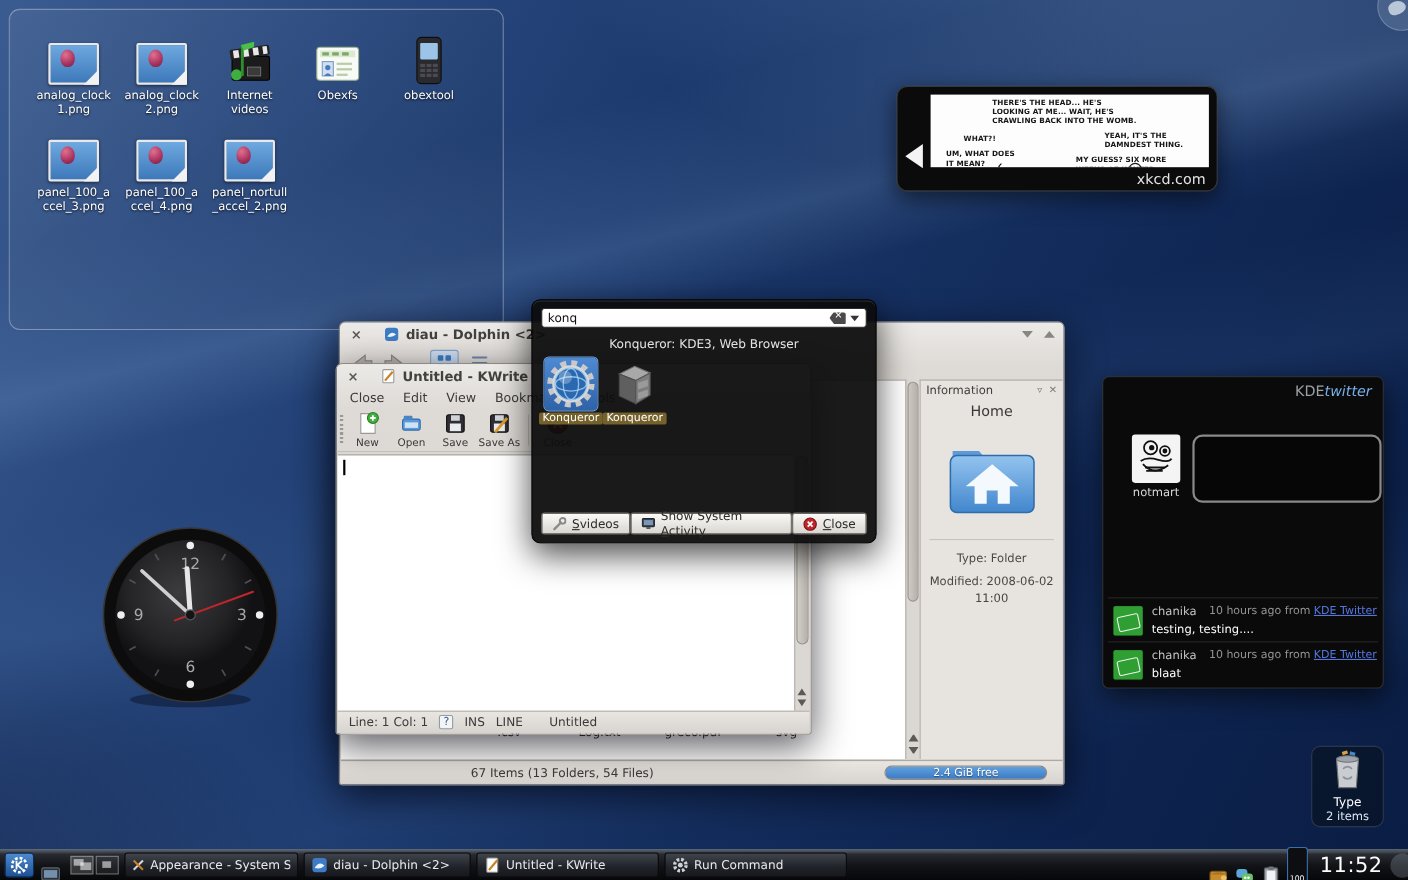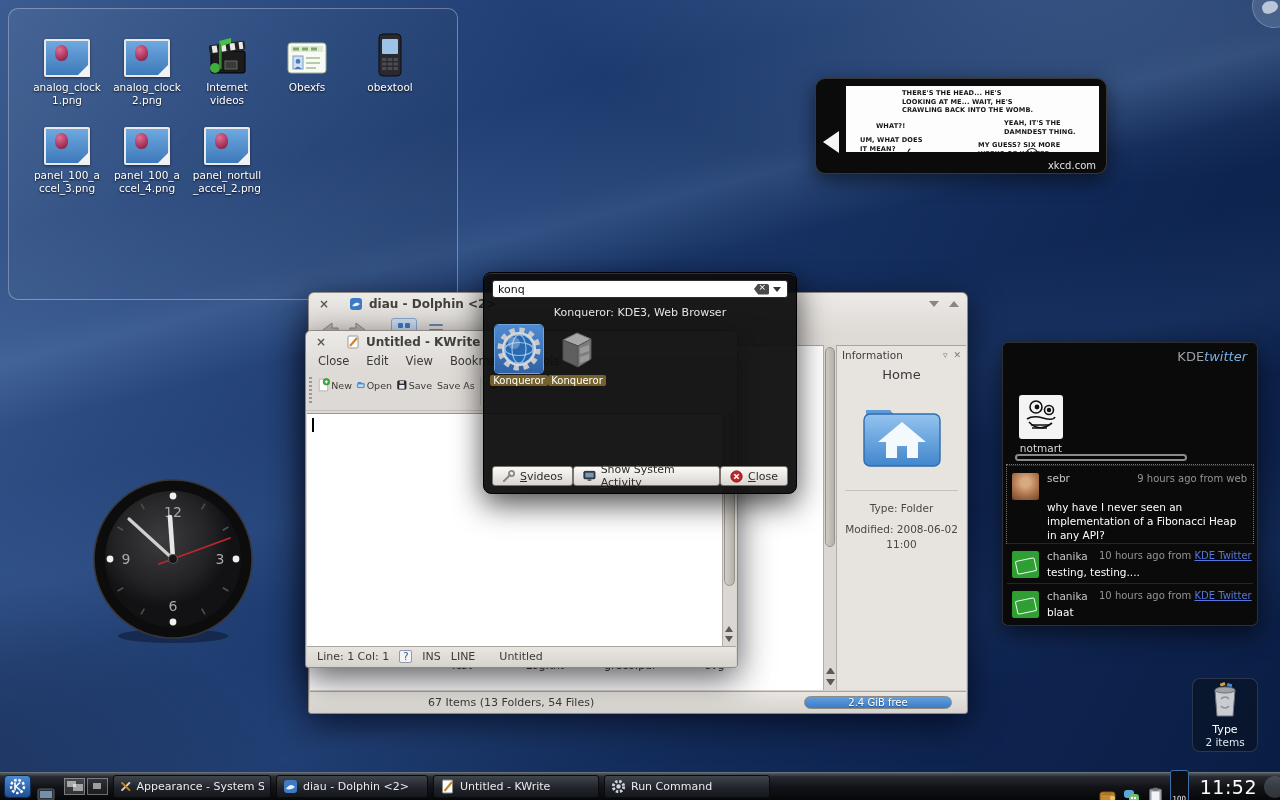--- a/index.html
+++ b/index.html
@@ -34,21 +34,21 @@
     background:radial-gradient(circle at 35% 30%, #e0718f, #a8325f 60%, #6d1e3c); }
   .thumb::after { content:""; position:absolute; right:-2px; bottom:-2px; border-style:solid;
     border-width:0 0 14px 14px; border-color:transparent transparent #f2f2f2 transparent; }
 
   
   #xkcd { position:absolute; left:815px; top:78px; width:292px; height:96px; background:#0b0b0c;
     border-radius:10px; border:1px solid rgba(255,255,255,.18); box-shadow:0 6px 20px rgba(0,0,0,.55); }
   #xkcd .paper { position:absolute; left:30px; top:7px; right:7px; bottom:21px; background:#fdfdfd; overflow:hidden; }
   #xkcd .nav { position:absolute; left:7px; top:52px; width:0; height:0;
     border:11px solid transparent; border-right:16px solid #f4f4f4; border-left:0; cursor:pointer; }
-  #xkcd .site { position:absolute; right:10px; bottom:2px; color:#e3e3e3; font-size:10px; }
+  #xkcd .site { position:absolute; right:10px; bottom:2px; color:#e3e3e3; font-size:13px; }
   .ctext { position:absolute; font-size:6.6px; font-weight:bold; color:#151515; line-height:1.3;
     white-space:pre-line; letter-spacing:.1px; }
   .scene { position:absolute; left:34px; top:60px; }
 
   
   .win { position:absolute; background:linear-gradient(180deg,#eceae7 0%,#dedad6 40px,#d5d1cc 100%);
     border:1px solid #8e8983; border-radius:6px 6px 3px 3px; box-shadow:0 10px 34px rgba(0,0,10,.65); }
   .titlebar { position:relative; height:21px; display:flex; align-items:center; padding:0 8px;
     font-size:12px; font-weight:bold; color:#43413e; }
   .tbtn { width:14px; height:14px; display:flex; align-items:center; justify-content:center;
@@ -96,21 +96,21 @@
   .capacity .ct { width:100%; text-align:center; font-size:10px; color:#fff; line-height:12px; text-shadow:0 1px 1px rgba(0,0,0,.4); }
 
   
   #kwrite { left:305px; top:330px; width:433px; height:338px; }
   .menubar { display:flex; gap:17px; padding:2px 12px 3px 12px; font-size:11.5px; color:#3b3a38; }
   .menubar span { cursor:pointer; }
   .ktoolbar { display:flex; align-items:flex-start; gap:4px; padding:3px 4px 2px 10px; height:40px;
     border-bottom:1px solid #c4c0ba; position:relative; }
   .ktoolbar::before { content:""; position:absolute; left:3px; top:6px; bottom:6px; width:3px;
     background:repeating-linear-gradient(180deg,#9c978f 0 2px, transparent 2px 4px); }
-  .tool { width:36px; display:flex; flex-direction:row; align-items:center; gap:1px; cursor:pointer;justify-content:space-between; }
+  .tool { width:36px; display:flex; flex-direction:column; align-items:center; gap:1px; cursor:pointer;justify-content:space-between; }
   .tool .cap { font-size:9.5px; color:#3c3a37; white-space:nowrap; }
   .tsep { width:1px; align-self:stretch; margin:3px 4px; background:#c2beb8; }
   .editarea { position:absolute; left:1px; right:15px; top:82px; bottom:21px; background:#fff; border-top:1px solid #9c978f; }
   .caret { position:absolute; left:5px; top:4px; width:1.5px; height:14px; background:#000; }
   .kscroll { position:absolute; right:1px; top:82px; bottom:21px; width:14px; background:#dbd7d2; border-left:1px solid #b3aea8; }
   .kscroll .thumb2 { position:absolute; left:1px; right:1px; top:1px; height:74%;
     background:linear-gradient(90deg,#d2cec8,#b5b0aa); border:1px solid #97928b; border-radius:6px; }
   .kscroll .arr { position:absolute; left:2px; border-left:4.5px solid transparent; border-right:4.5px solid transparent; }
   .kscroll .a-up { bottom:14px; border-bottom:6px solid #5d5a55; }
   .kscroll .a-dn { bottom:4px; border-top:6px solid #5d5a55; }
@@ -142,21 +142,21 @@
   .kr-btn { display:flex; align-items:center; gap:5px; height:20px; padding:0 9px; font-size:11px; color:#2f2d2a;
     background:linear-gradient(#fbfaf8,#d9d5d0); border:1px solid #77736c; border-radius:3px; cursor:pointer; }
   .kr-btn .accel { text-decoration:underline; }
 
   
   #twitter { position:absolute; left:1002px; top:342px; width:256px; height:284px; background:#0a0a0b;
     border:1px solid rgba(255,255,255,.15); border-radius:6px; box-shadow:0 8px 24px rgba(0,0,0,.6); overflow:hidden; }
   .tw-head { height:26px; display:flex; justify-content:flex-end; align-items:center; padding:0 10px; font-size:13px; }
   .tw-kde { color:#9aa0a6; }
   .tw-tw { color:#79b1e8; font-style:italic; }
-  .tw-compose { position:absolute; left:2px; top:52px; width:100%; height:66px; display:flex;flex-direction:column; }
+  .tw-compose { position:absolute; left:12px; top:52px; width:100%; height:66px; display:flex; }
   .tw-av-big { margin-left:13px; width:46px; display:flex; flex-direction:column; align-items:center; }
   .tw-avatar { width:44px; height:44px; background:#f4f4f4; border-radius:3px; overflow:hidden; }
   .tw-user { margin-top:3px; font-size:10.5px; color:#d8d8d8; }
   .tw-input { margin-left:10px; width:172px; height:62px; background:#060606; border:2px solid #8a8a8a; border-radius:9px; cursor:text; }
   .tweet { position:absolute; left:4px; right:4px; font-size:10.5px; color:#e8e8e8; border-top:1px solid #262626; }
   .tweet.focused { outline:1px dotted #777; }
   .tw-av-sm { position:absolute; left:5px; top:7px; width:27px; height:27px; border-radius:2px; overflow:hidden; }
   .tw-name { position:absolute; left:40px; top:6px; color:#c4c4c4; }
   .tw-time { position:absolute; right:6px; top:6px; width:128px; text-align:right; color:#949494; font-size:10px; line-height:1.3; }
   .tw-time-inline { position:absolute; left:92px; top:6px; color:#949494; font-size:10px; white-space:nowrap; }
@@ -611,28 +611,20 @@
               <path d="M8 24 Q14 20 24 23 Q34 26 36 22"></path>
               <path d="M10 27 Q20 38 33 28"></path>
                 <path d="M12 30 L30 30 M13 33 L28 33"></path>
             </g>
           </svg>
         </div>
         <div class="tw-user">notmart</div>
       </div>
       <div class="tw-input"></div>
     </div>
-    <div class="tweet focused" style="top:122px;height:78px">
-      <div class="tw-av-sm">
-          <div class="av-photo"></div>
-        </div>
-      <div class="tw-name">sebr</div>
-      <div class="tw-time">9 hours ago from web</div>
-      <div class="tw-body" style="top:34px;right:8px">why have I never seen an implementation of a Fibonacci Heap in any API?</div>
-    </div>
     <div class="tweet" style="top:200px;height:40px">
       <div class="tw-av-sm">
           <div class="av-green"></div>
         </div>
       <div class="tw-name">chanika</div>
       <div class="tw-time-inline">
         <span>10 hours ago from </span><span class="tw-link">KDE Twitter</span>
       </div>
       <div class="tw-body" style="top:21px;right:8px">testing, testing....</div>
     </div>

